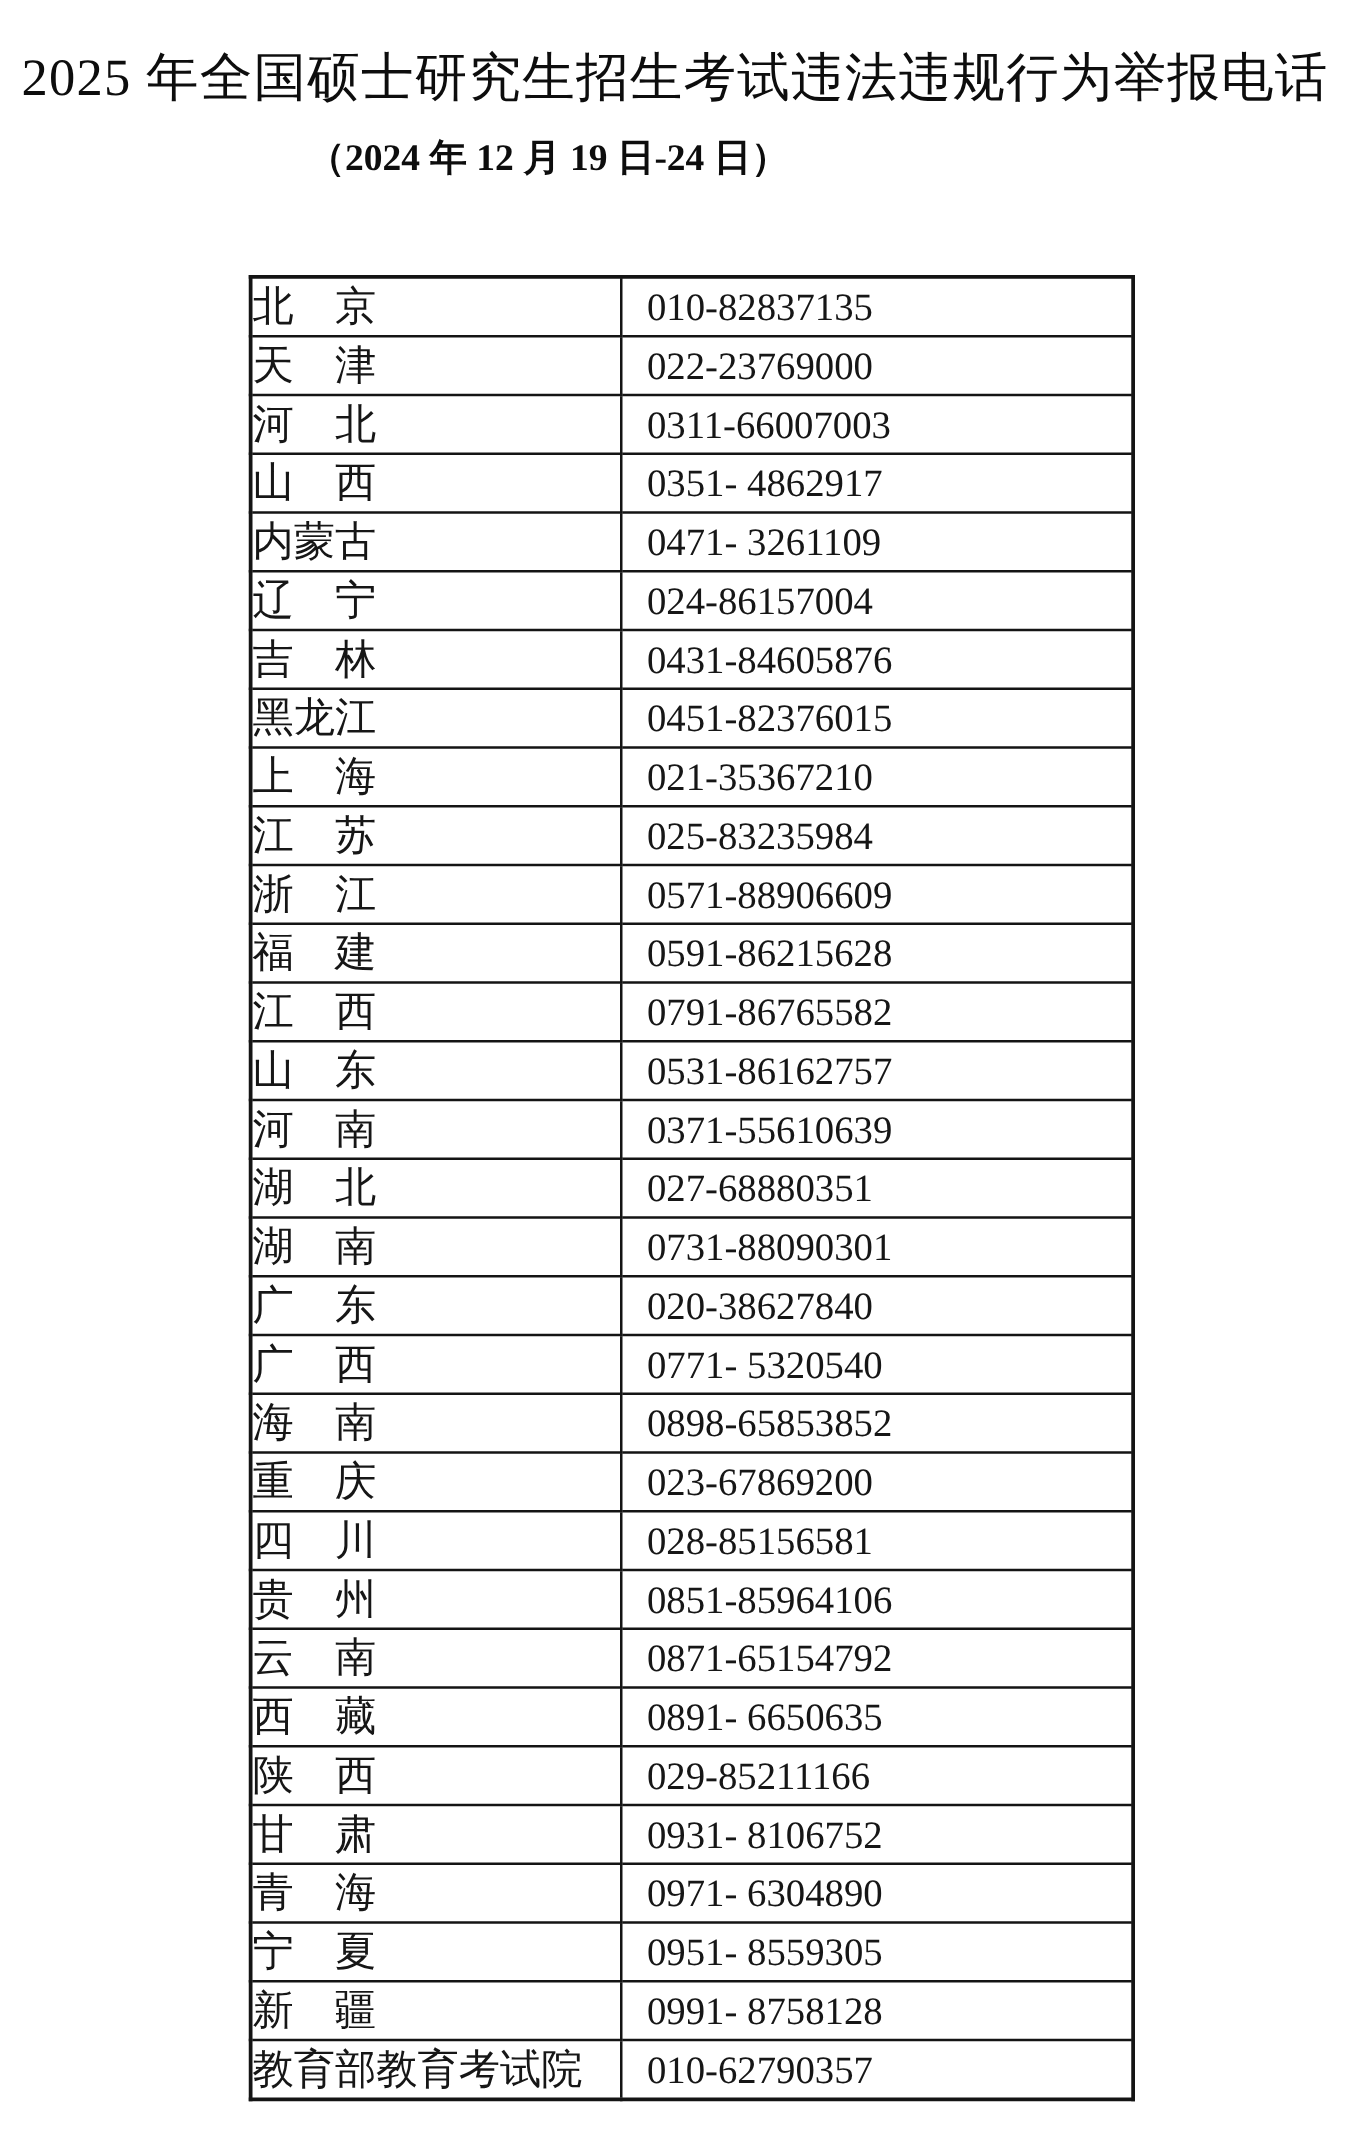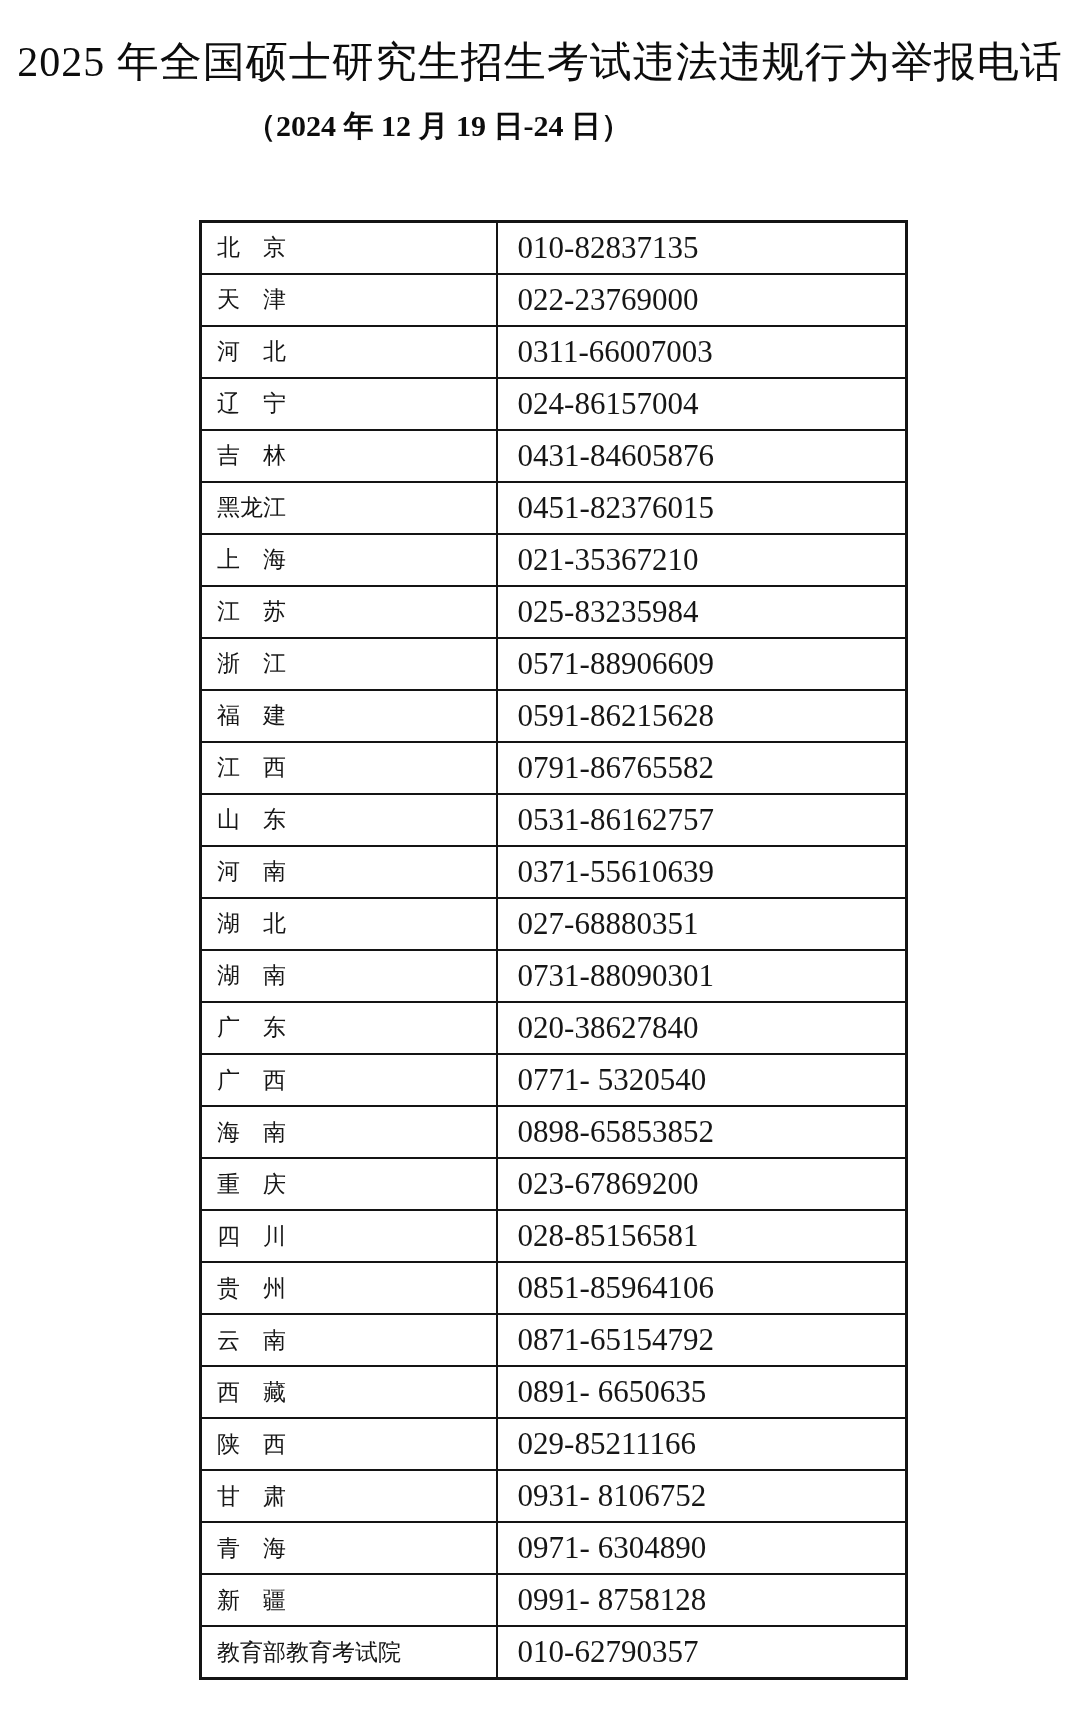--- a/index.html
+++ b/index.html
@@ -50,22 +50,21 @@
     border: 3px solid #141414;
   }
   table.hotline-table td {
     border: 2px solid #141414;
     vertical-align: middle;
     white-space: pre;
     overflow: hidden;
   }
   td.region-cell {
     width: 273px;
-    font-size: 23px;
-    padding-left: 15px;
+    font-size: 33px;
     color: #161616;
   }
   td.phone-cell {
     width: 378px;
     font-size: 31px;
     padding-left: 20px;
     color: #161616;
   }
   tr.hotline-row { height: 45.6px; }
 </style>
@@ -85,21 +84,29 @@
   <tr class="hotline-row">
     <td class="region-cell">天　津</td>
     <td class="phone-cell">022-23769000</td>
   </tr>
 
   <tr class="hotline-row">
     <td class="region-cell">河　北</td>
     <td class="phone-cell">0311-66007003</td>
   </tr>
 
-
+  <tr class="hotline-row">
+    <td class="region-cell">山　西</td>
+    <td class="phone-cell">0351- 4862917</td>
+  </tr>
+
+  <tr class="hotline-row">
+    <td class="region-cell">内蒙古</td>
+    <td class="phone-cell">0471- 3261109</td>
+  </tr>
 
   <tr class="hotline-row">
     <td class="region-cell">辽　宁</td>
     <td class="phone-cell">024-86157004</td>
   </tr>
 
   <tr class="hotline-row">
     <td class="region-cell">吉　林</td>
     <td class="phone-cell">0431-84605876</td>
   </tr>
@@ -203,20 +210,24 @@
   <tr class="hotline-row">
     <td class="region-cell">甘　肃</td>
     <td class="phone-cell">0931- 8106752</td>
   </tr>
 
   <tr class="hotline-row">
     <td class="region-cell">青　海</td>
     <td class="phone-cell">0971- 6304890</td>
   </tr>
 
+  <tr class="hotline-row">
+    <td class="region-cell">宁　夏</td>
+    <td class="phone-cell">0951- 8559305</td>
+  </tr>
 
   <tr class="hotline-row">
     <td class="region-cell">新　疆</td>
     <td class="phone-cell">0991- 8758128</td>
   </tr>
 
   <tr class="hotline-row">
     <td class="region-cell">教育部教育考试院</td>
     <td class="phone-cell">010-62790357</td>
   </tr>

